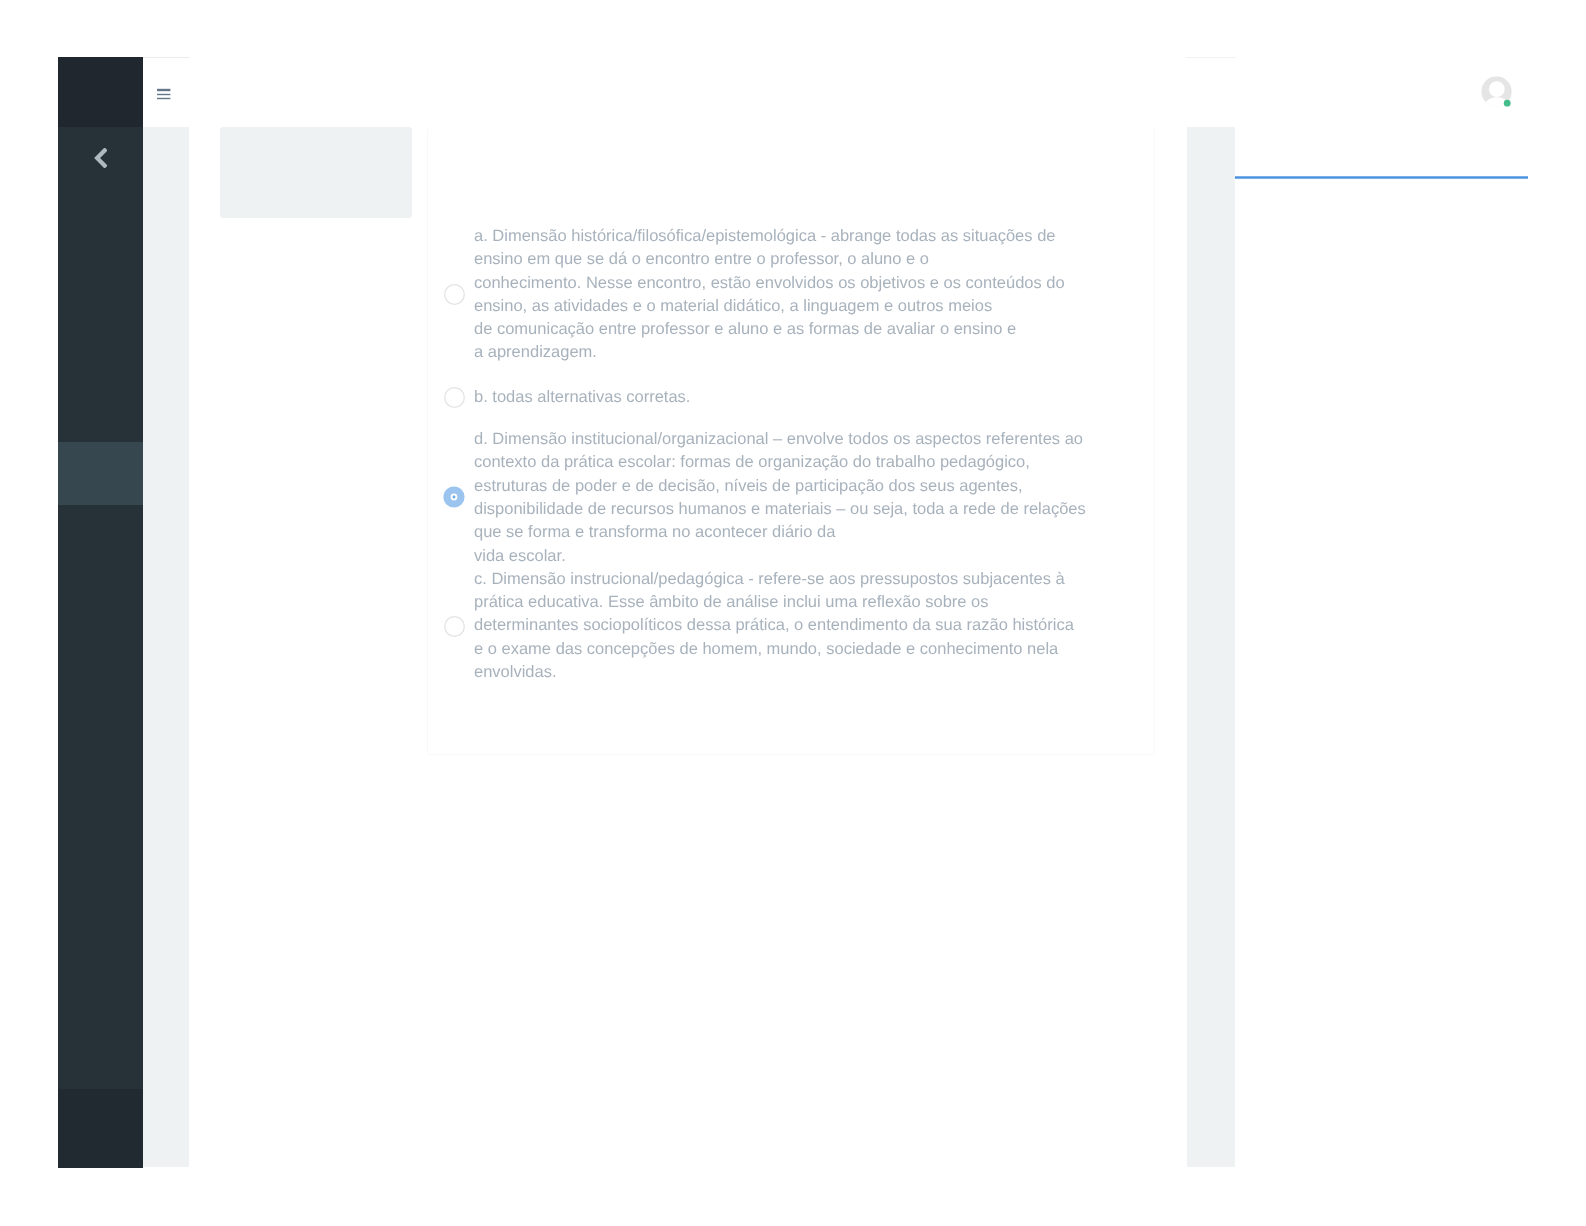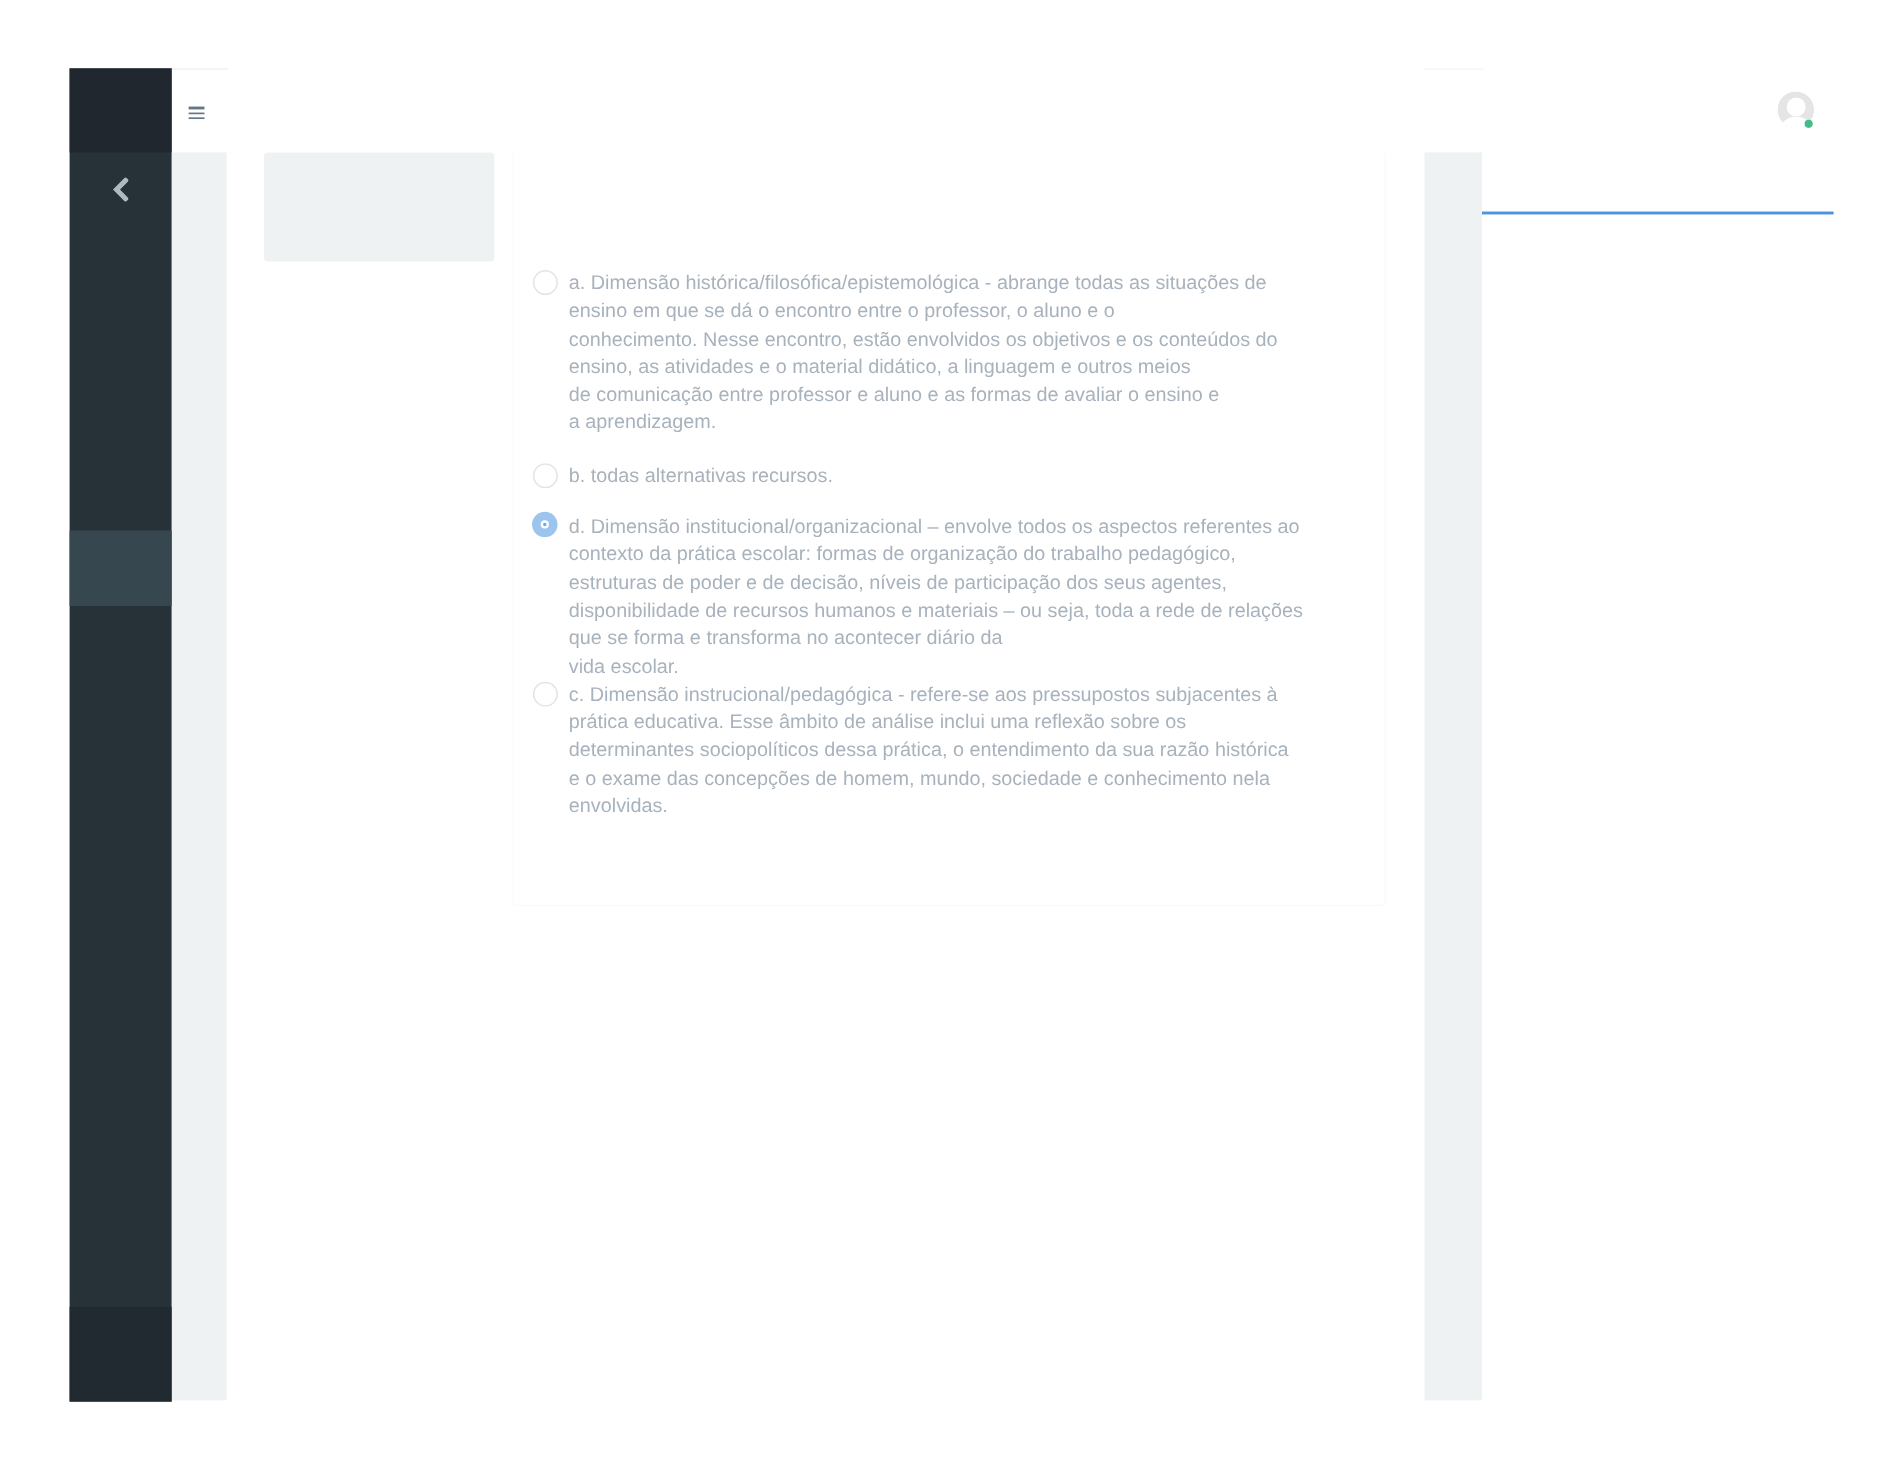--- a/index.html
+++ b/index.html
@@ -38,21 +38,21 @@
               background:linear-gradient(to bottom,#b5d4f4 0%,#4b92e0 30%,#4b92e0 72%,#bcd8f5 100%);}
 
   
   .placeholder{position:absolute;left:220px;top:127px;width:192px;height:91px;background:#eff2f3;border-radius:3px;}
 
   
   .card{position:absolute;left:427px;top:127px;width:728px;height:628px;background:#fff;
         border:1px solid #f7f9fa;border-top-color:transparent;border-radius:4px;box-sizing:border-box;}
 
   .options{position:absolute;left:16px;top:97px;width:700px;}
-  .opt{position:relative;display:flex;align-items:flex-start;}
+  .opt{position:relative;display:flex;align-items:center;}
   .opt.gap-a{margin-bottom:21px;}
   .opt.gap-b{margin-bottom:19px;}
   .opt.gap-c{margin-bottom:18px;}
 
   .radio{flex:0 0 auto;width:21px;height:21px;margin-top:0;display:block;}
   .radio.sel{width:22px;height:22px;margin-top:-2px;margin-left:-1px;}
 
   .opt-text{margin-left:9px;font-size:16.5px;line-height:23.3px;color:#a8b2bc;white-space:pre-line;}
 </style>
 </head>
@@ -118,21 +118,21 @@
 conhecimento. Nesse encontro, estão envolvidos os objetivos e os conteúdos do
 ensino, as atividades e o material didático, a linguagem e outros meios
 de comunicação entre professor e aluno e as formas de avaliar o ensino e
 a aprendizagem.</span>
       </div>
 
       <div class="opt gap-b">
         <span class="radio"><svg width="21" height="21" viewBox="0 0 21 21">
               <circle cx="10.5" cy="10.5" r="9.8" fill="#fff" stroke="#e3e4e6" stroke-width="1.3"></circle>
             </svg></span>
-        <span class="opt-text">b. todas alternativas recursos.</span>
+        <span class="opt-text">b. todas alternativas corretas.</span>
       </div>
 
       <div class="opt">
         <span class="radio sel"><svg width="22" height="22" viewBox="0 0 22 22">
               <circle cx="11" cy="11" r="10.6" fill="#9bc5ef"></circle>
               <circle cx="11" cy="11" r="3.4" fill="#fff"></circle>
               <circle cx="11" cy="11" r="1.45" fill="#6aaae8"></circle>
             </svg></span>
         <span class="opt-text">d. Dimensão institucional/organizacional – envolve todos os aspectos referentes ao
 contexto da prática escolar: formas de organização do trabalho pedagógico,

